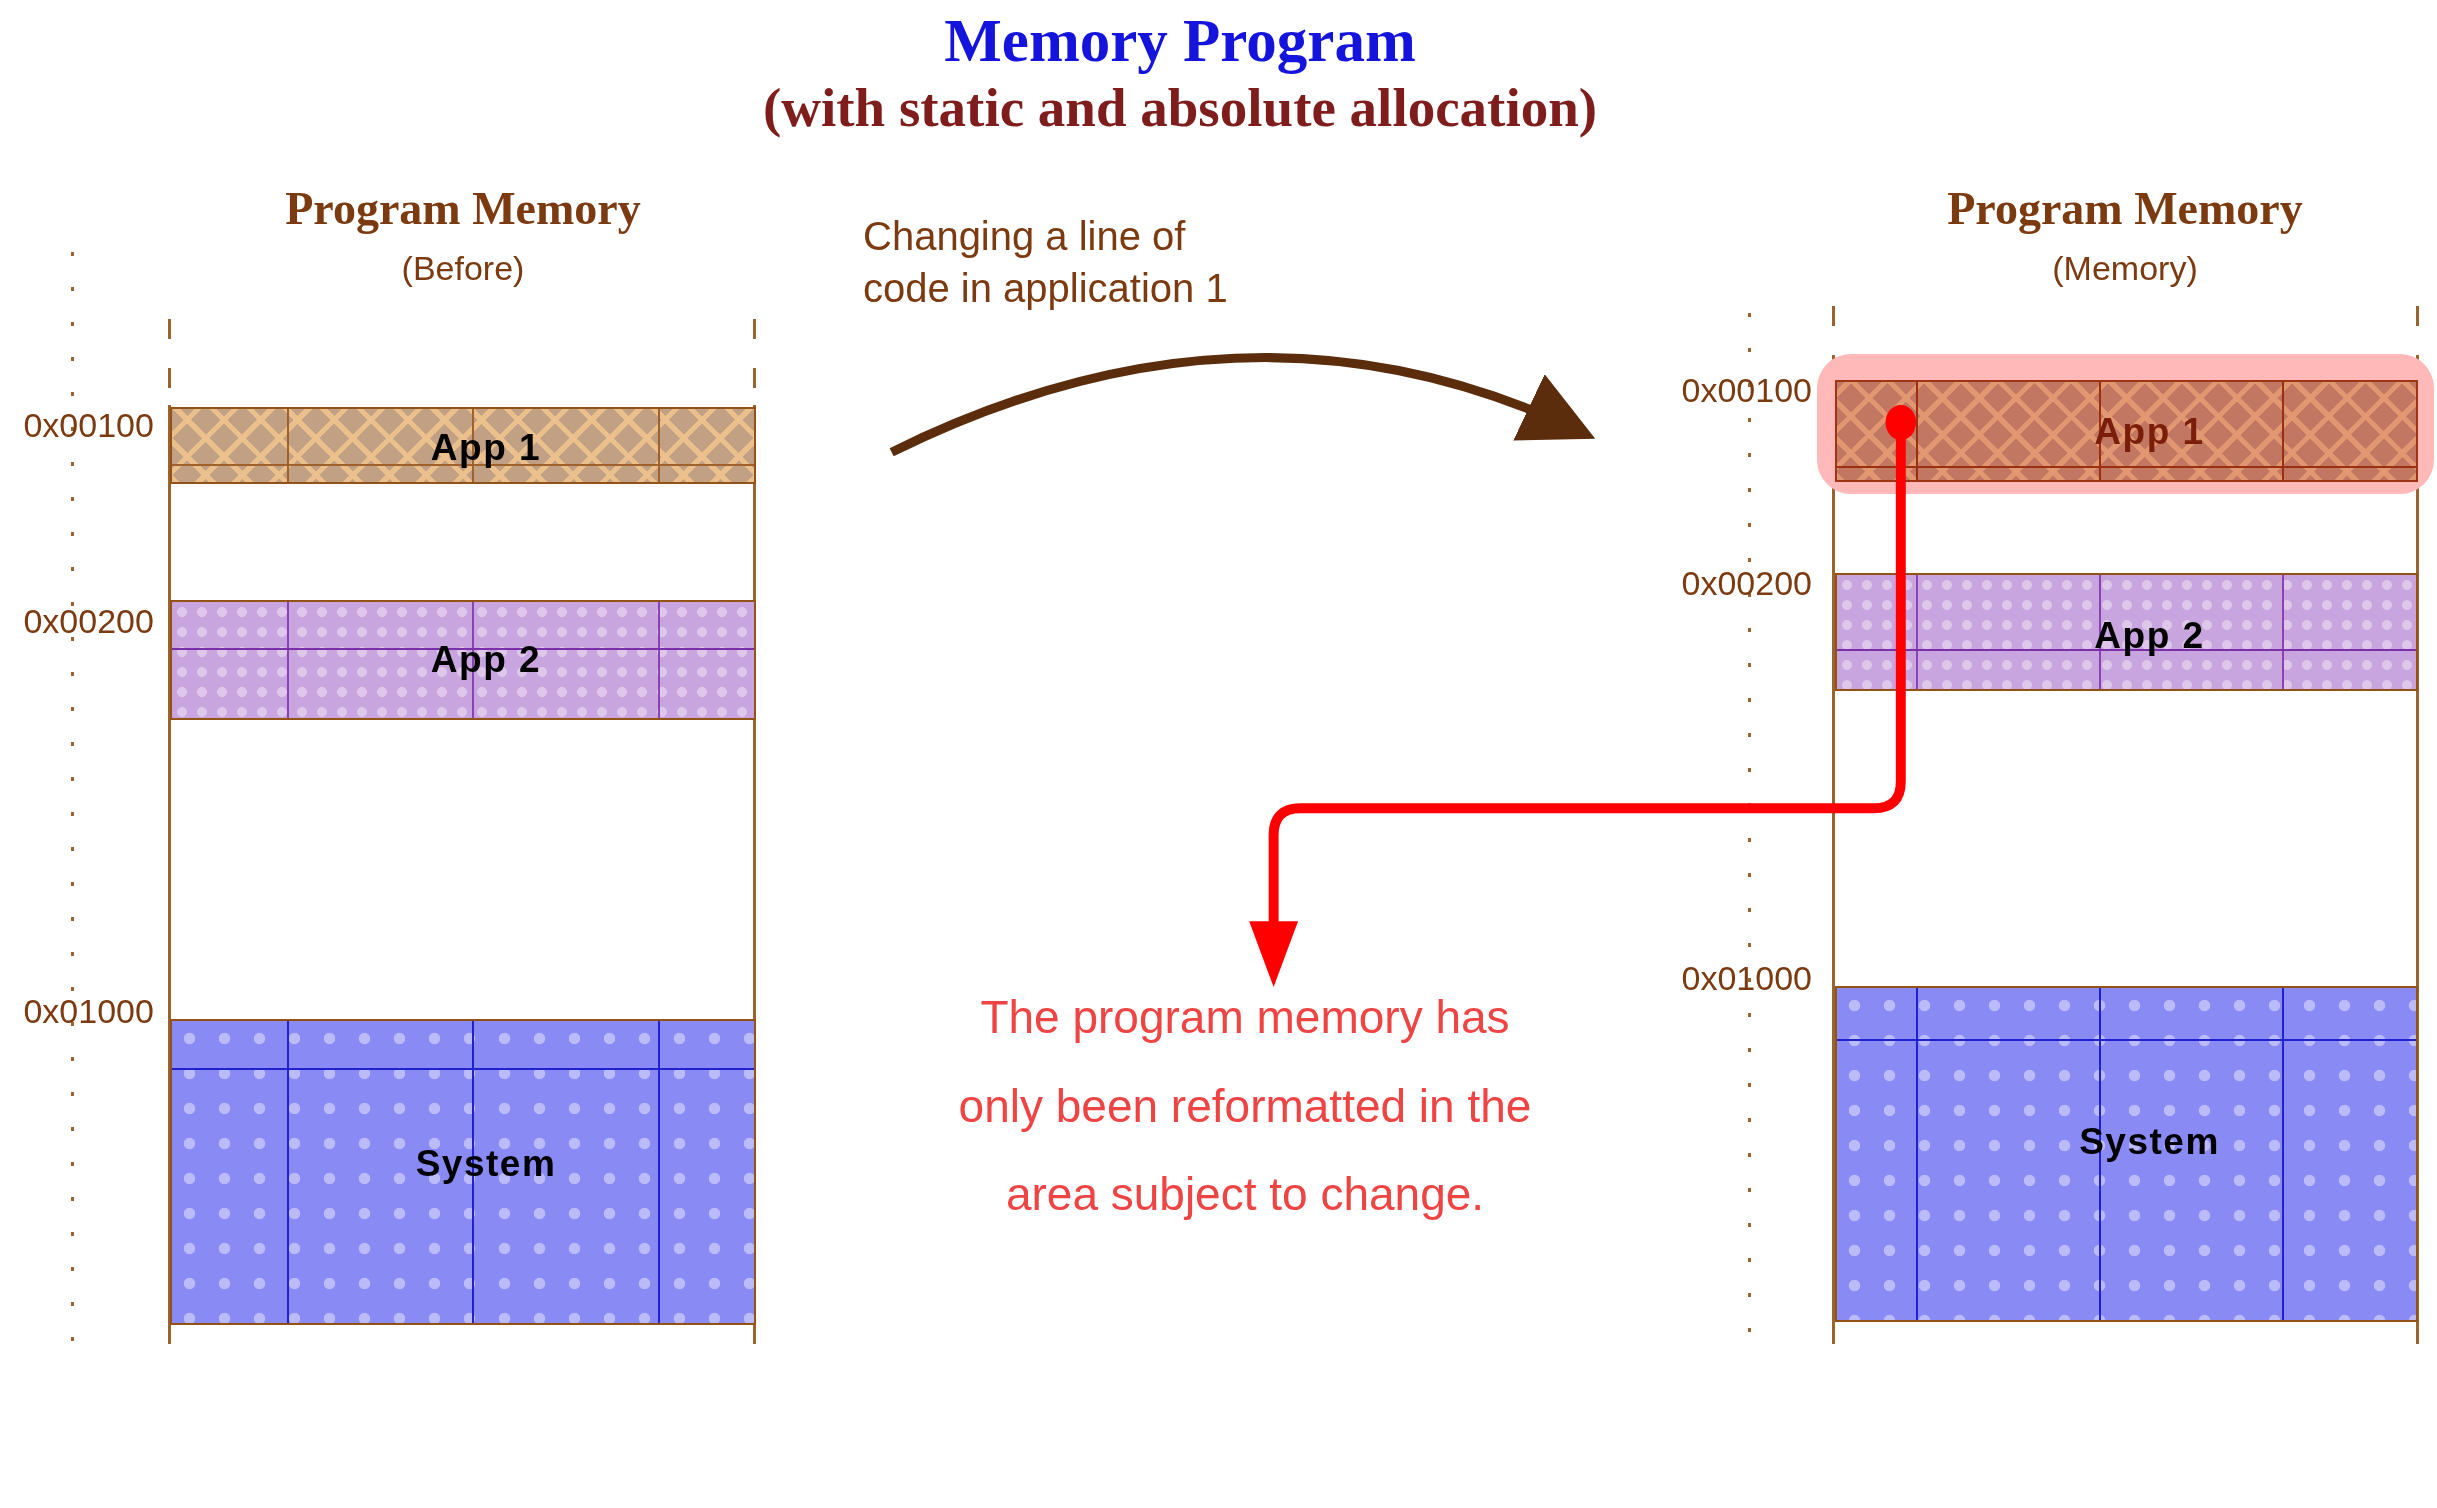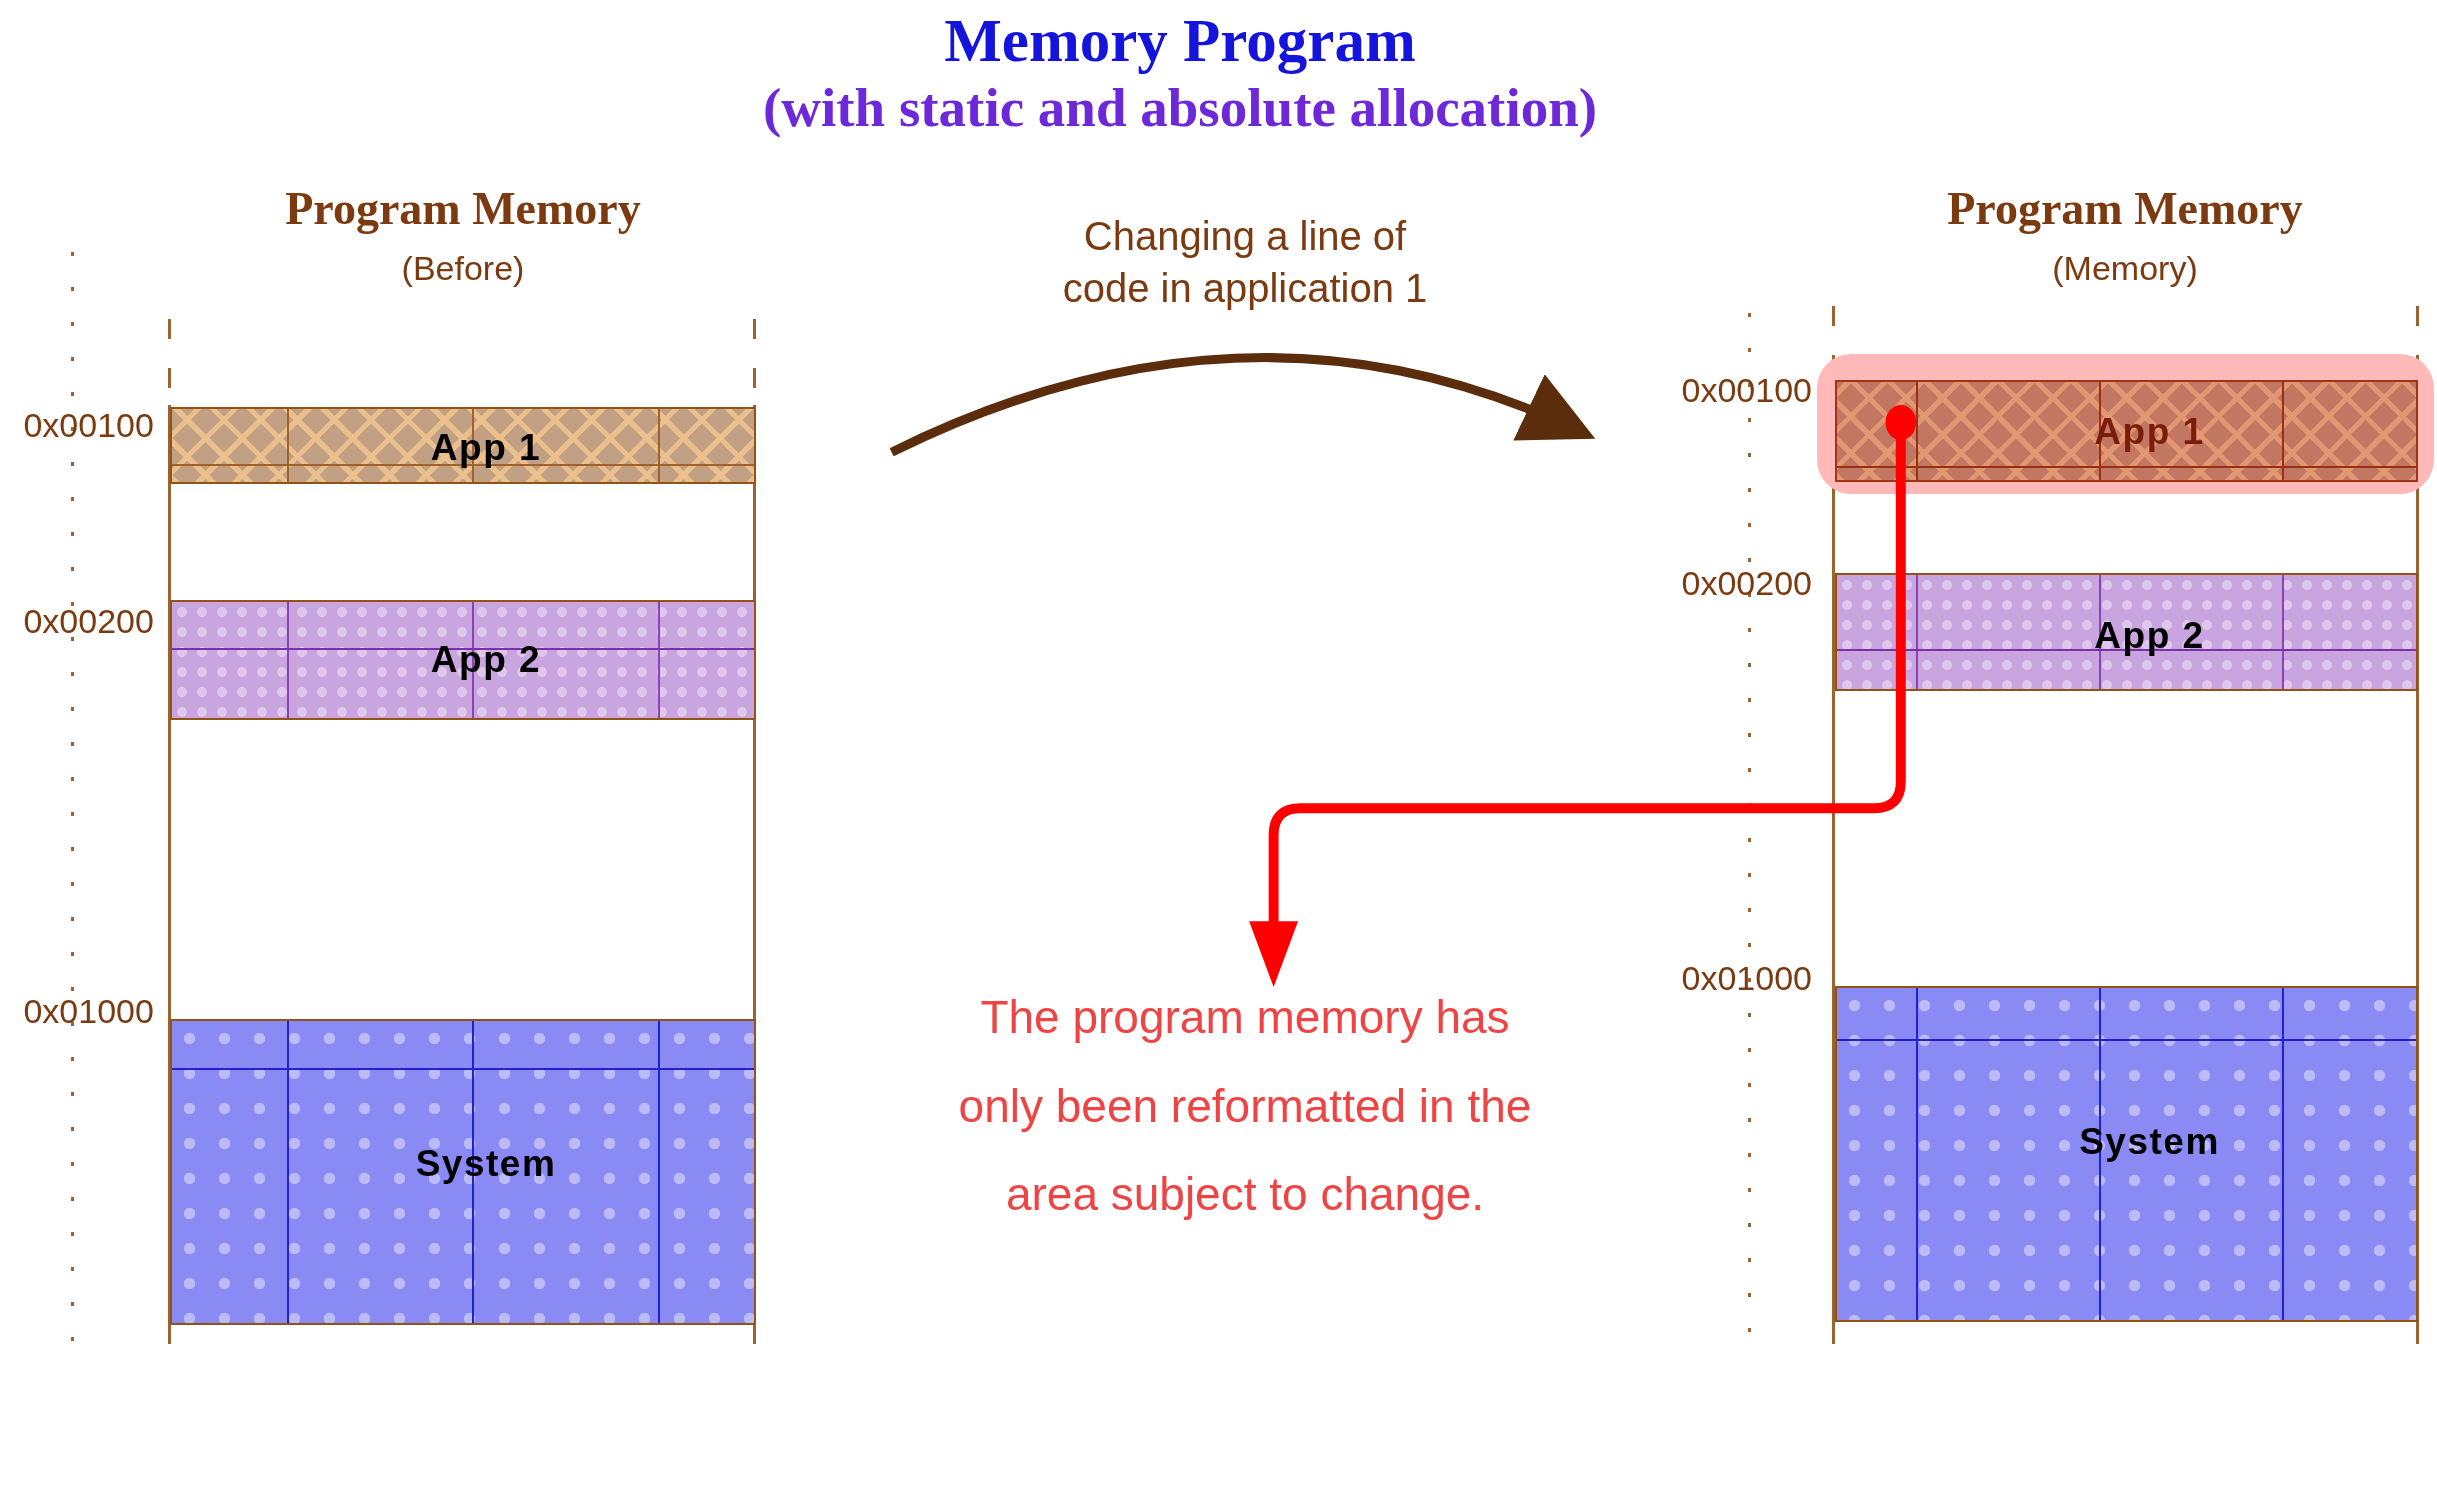--- a/index.html
+++ b/index.html
@@ -3,28 +3,28 @@
 <meta charset="utf-8">
 <style>
   html,body{margin:0;padding:0;background:#ffffff;}
   #canvas{position:relative;width:2438px;height:1344px;background:#ffffff;overflow:hidden;
           font-family:"Liberation Sans",sans-serif;}
 
   
   .title-line1{position:absolute;left:416px;top:6.1px;width:1528px;text-align:center;
     font-family:"Liberation Serif",serif;font-weight:bold;font-size:61px;color:#1414DD;}
   .title-line2{position:absolute;left:416px;top:76px;width:1528px;text-align:center;
-    font-family:"Liberation Serif",serif;font-weight:bold;font-size:55px;color:#6d28d9;}
+    font-family:"Liberation Serif",serif;font-weight:bold;font-size:55px;color:#7f1d1d;}
 
   .col-title{position:absolute;width:586px;text-align:center;top:182px;
     font-size:46px;font-weight:bold;color:#7B3A10;font-family:Liberation Serif, serif;}
   .col-sub{position:absolute;width:586px;text-align:center;top:249px;
     font-size:34px;color:#7B3A10;}
 
-  .change-label{position:absolute;left:863px;width:764px;text-align:center;
+  .change-label{position:absolute;left:863px;width:764px;
     font-size:40px;color:#7B3A10;}
   .note-line{position:absolute;left:863px;width:764px;text-align:center;
     font-size:46px;color:#ef4444;}
 
   .addr{position:absolute;font-size:34px;color:#7B3A10;text-align:right;width:160px;}
 
   
   .vseg{position:absolute;width:3.1px;}
   .vsolid{background:#9A6430;}
   .vdash{background:repeating-linear-gradient(180deg,#9A6430 0 20px,rgba(0,0,0,0) 20px 49px);}

